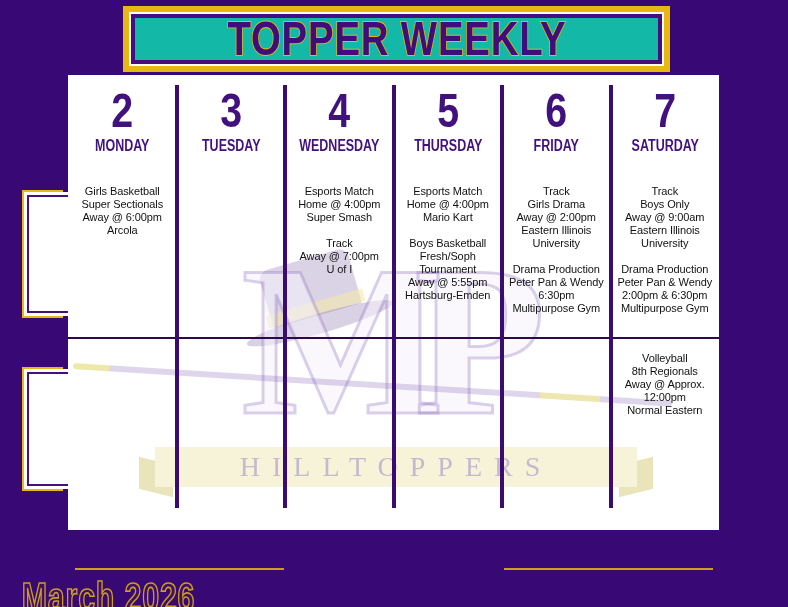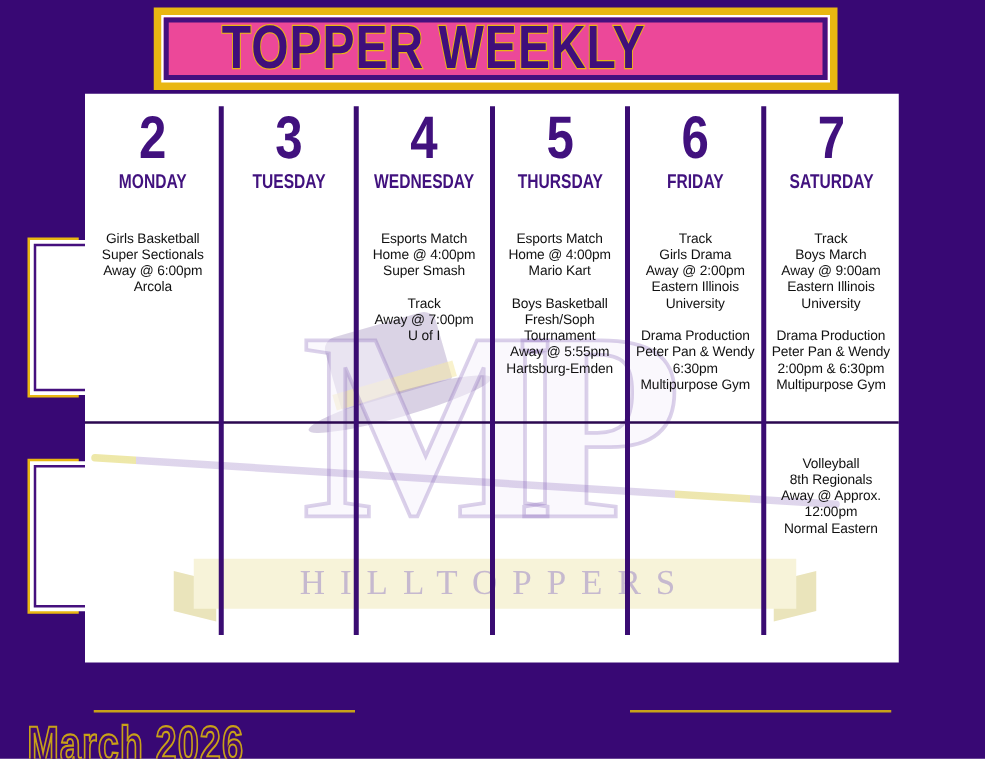--- a/index.html
+++ b/index.html
@@ -11,22 +11,22 @@
     font-family:"Liberation Sans", sans-serif;
   }
 
   
   .banner{
     position:absolute;left:123px;top:6px;width:547px;height:66px;
     background:#E9B712;padding:6px;box-sizing:border-box;display:flex;
   }
   .banner-mid{flex:1;background:#ffffff;padding:2px;display:flex;}
   .banner-core{
-    flex:1;border:4px solid #45107E;background:#ec4899;
-    display:flex;align-items:center;overflow:visible;
+    flex:1;border:4px solid #45107E;background:#14b8a6;
+    display:flex;align-items:center;justify-content:center;overflow:visible;
   }
   .banner-title{
     font-size:48px;font-weight:bold;line-height:1;white-space:nowrap;
     color:#3F0E7B;
     -webkit-text-stroke:1.8px #E9B712;
     paint-order:stroke fill;
     letter-spacing:1px;
     transform:scale(0.8,1.02);
   }
 
@@ -79,21 +79,21 @@
   .day-number{
     margin-top:14px;font-size:48px;line-height:44px;font-weight:bold;
     color:#41117E;transform:scale(0.82,1);
   }
   .day-name{
     margin-top:4px;font-size:16px;font-weight:bold;color:#41117E;
     letter-spacing:0px;transform:scale(0.78,1);white-space:nowrap;
   }
   .cell{position:absolute;left:1px;right:1px;}
   .hs-cell{top:110px;}
-  .jh-cell{top:290px;text-align:center;}
+  .jh-cell{top:277px;text-align:center;}
   .event{margin-bottom:13px;}
   .line{font-size:11px;line-height:13px;color:#111;letter-spacing:-0.1px;}
   .line.b{font-weight:normal;}
 
   
   .side-label{
     position:absolute;left:22px;width:41px;
     background:#E9B712;padding:2px;box-sizing:border-box;display:flex;
   }
   .side-label.hs{top:190px;height:128px;}
@@ -251,21 +251,21 @@
           </div>
         </div>
         <div class="cell jh-cell"></div>
       </div>
       <div class="day-column">
         <div class="day-number">7</div>
         <div class="day-name">SATURDAY</div>
         <div class="cell hs-cell">
           <div class="event">
             <div class="line b">Track</div>
-            <div class="line b">Boys March</div>
+            <div class="line b">Boys Only</div>
             <div class="line">Away @ 9:00am</div>
             <div class="line">Eastern Illinois</div>
             <div class="line">University</div>
           </div>
           <div class="event">
             <div class="line b">Drama Production</div>
             <div class="line b">Peter Pan &amp; Wendy</div>
             <div class="line">2:00pm &amp; 6:30pm</div>
             <div class="line">Multipurpose Gym</div>
           </div>

